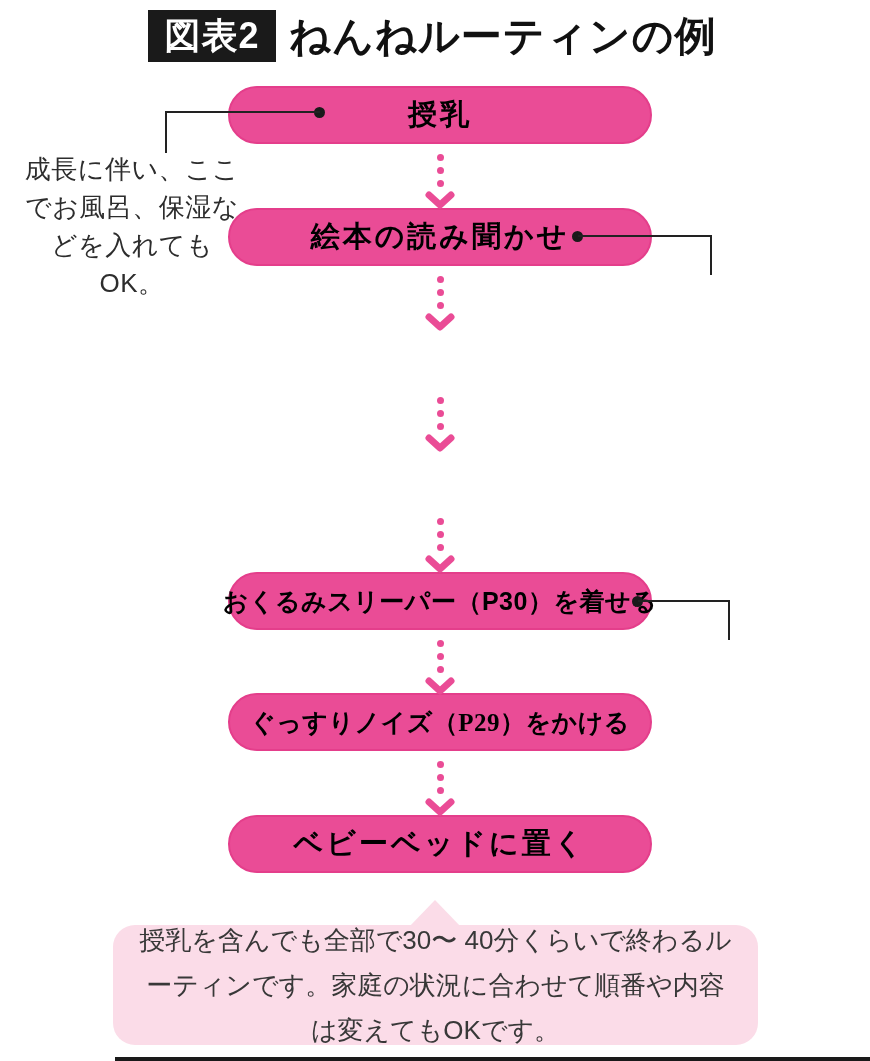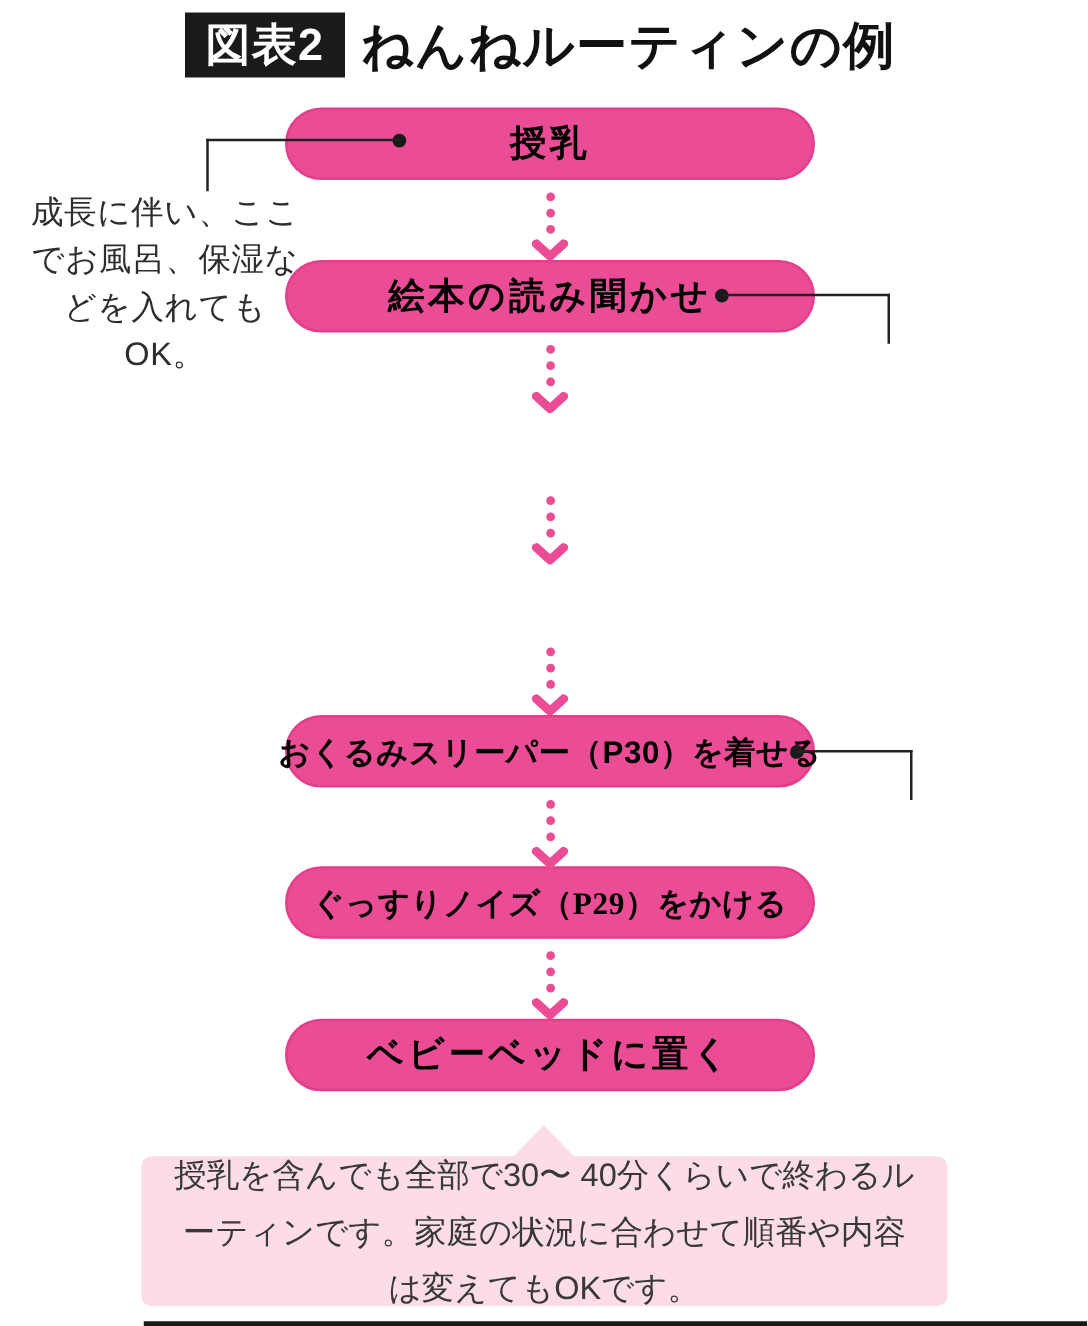--- a/index.html
+++ b/index.html
@@ -91,21 +91,21 @@
   .note-left  { left: 24px;  top: 150px; width: 216px; line-height: 38px; }
   .note-right1{ left: 667px; top: 283px; width: 204px; line-height: 34px; }
   .note-right2{ left: 667px; top: 648px; width: 204px; line-height: 33px; }
 
   
   .bubble {
     position: absolute;
     left: 113px; top: 925px;
     width: 645px; height: 120px;
     background: #fbdce8;
-    border-radius: 8px;
+    border-radius: 22px;
     box-sizing: border-box;
     padding: 0 20px;
     display: flex; align-items: center; justify-content: center;
     text-align: center;
     font-size: 26px; line-height: 45px; color: #383838;
   }
   .bubble-tail {
     position: absolute;
     left: 409px; top: 900px;
     width: 0; height: 0;

